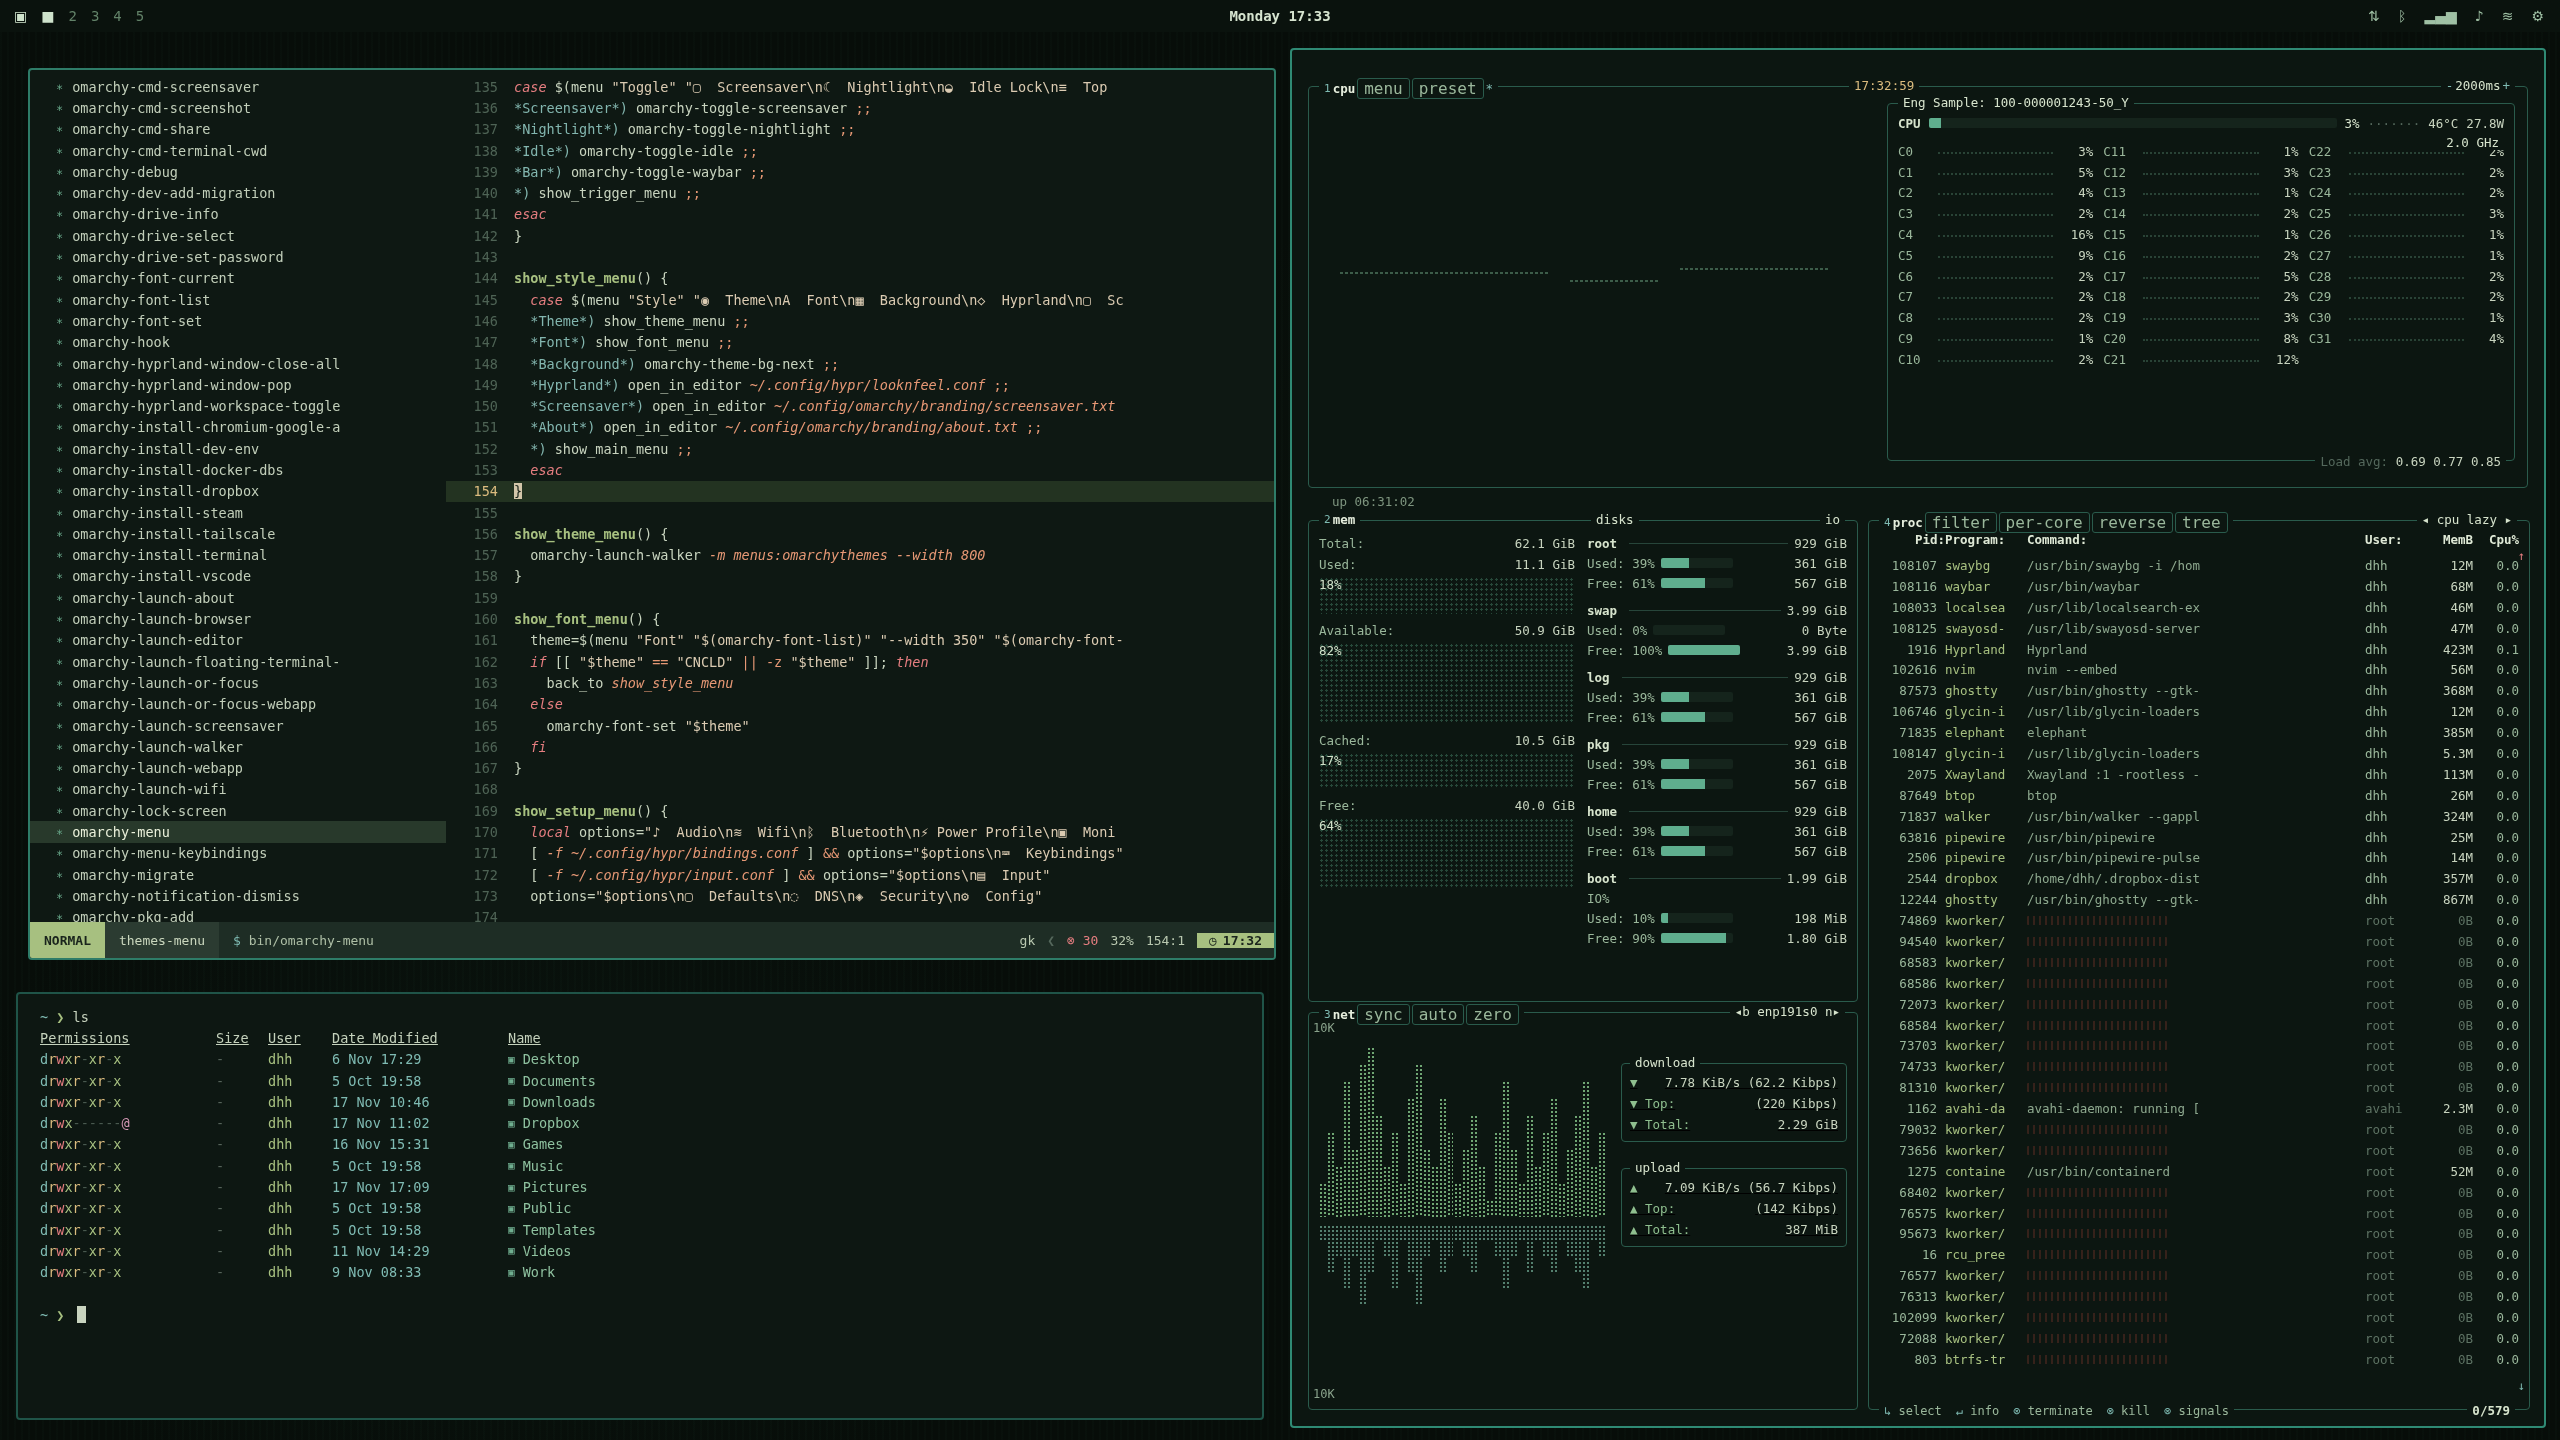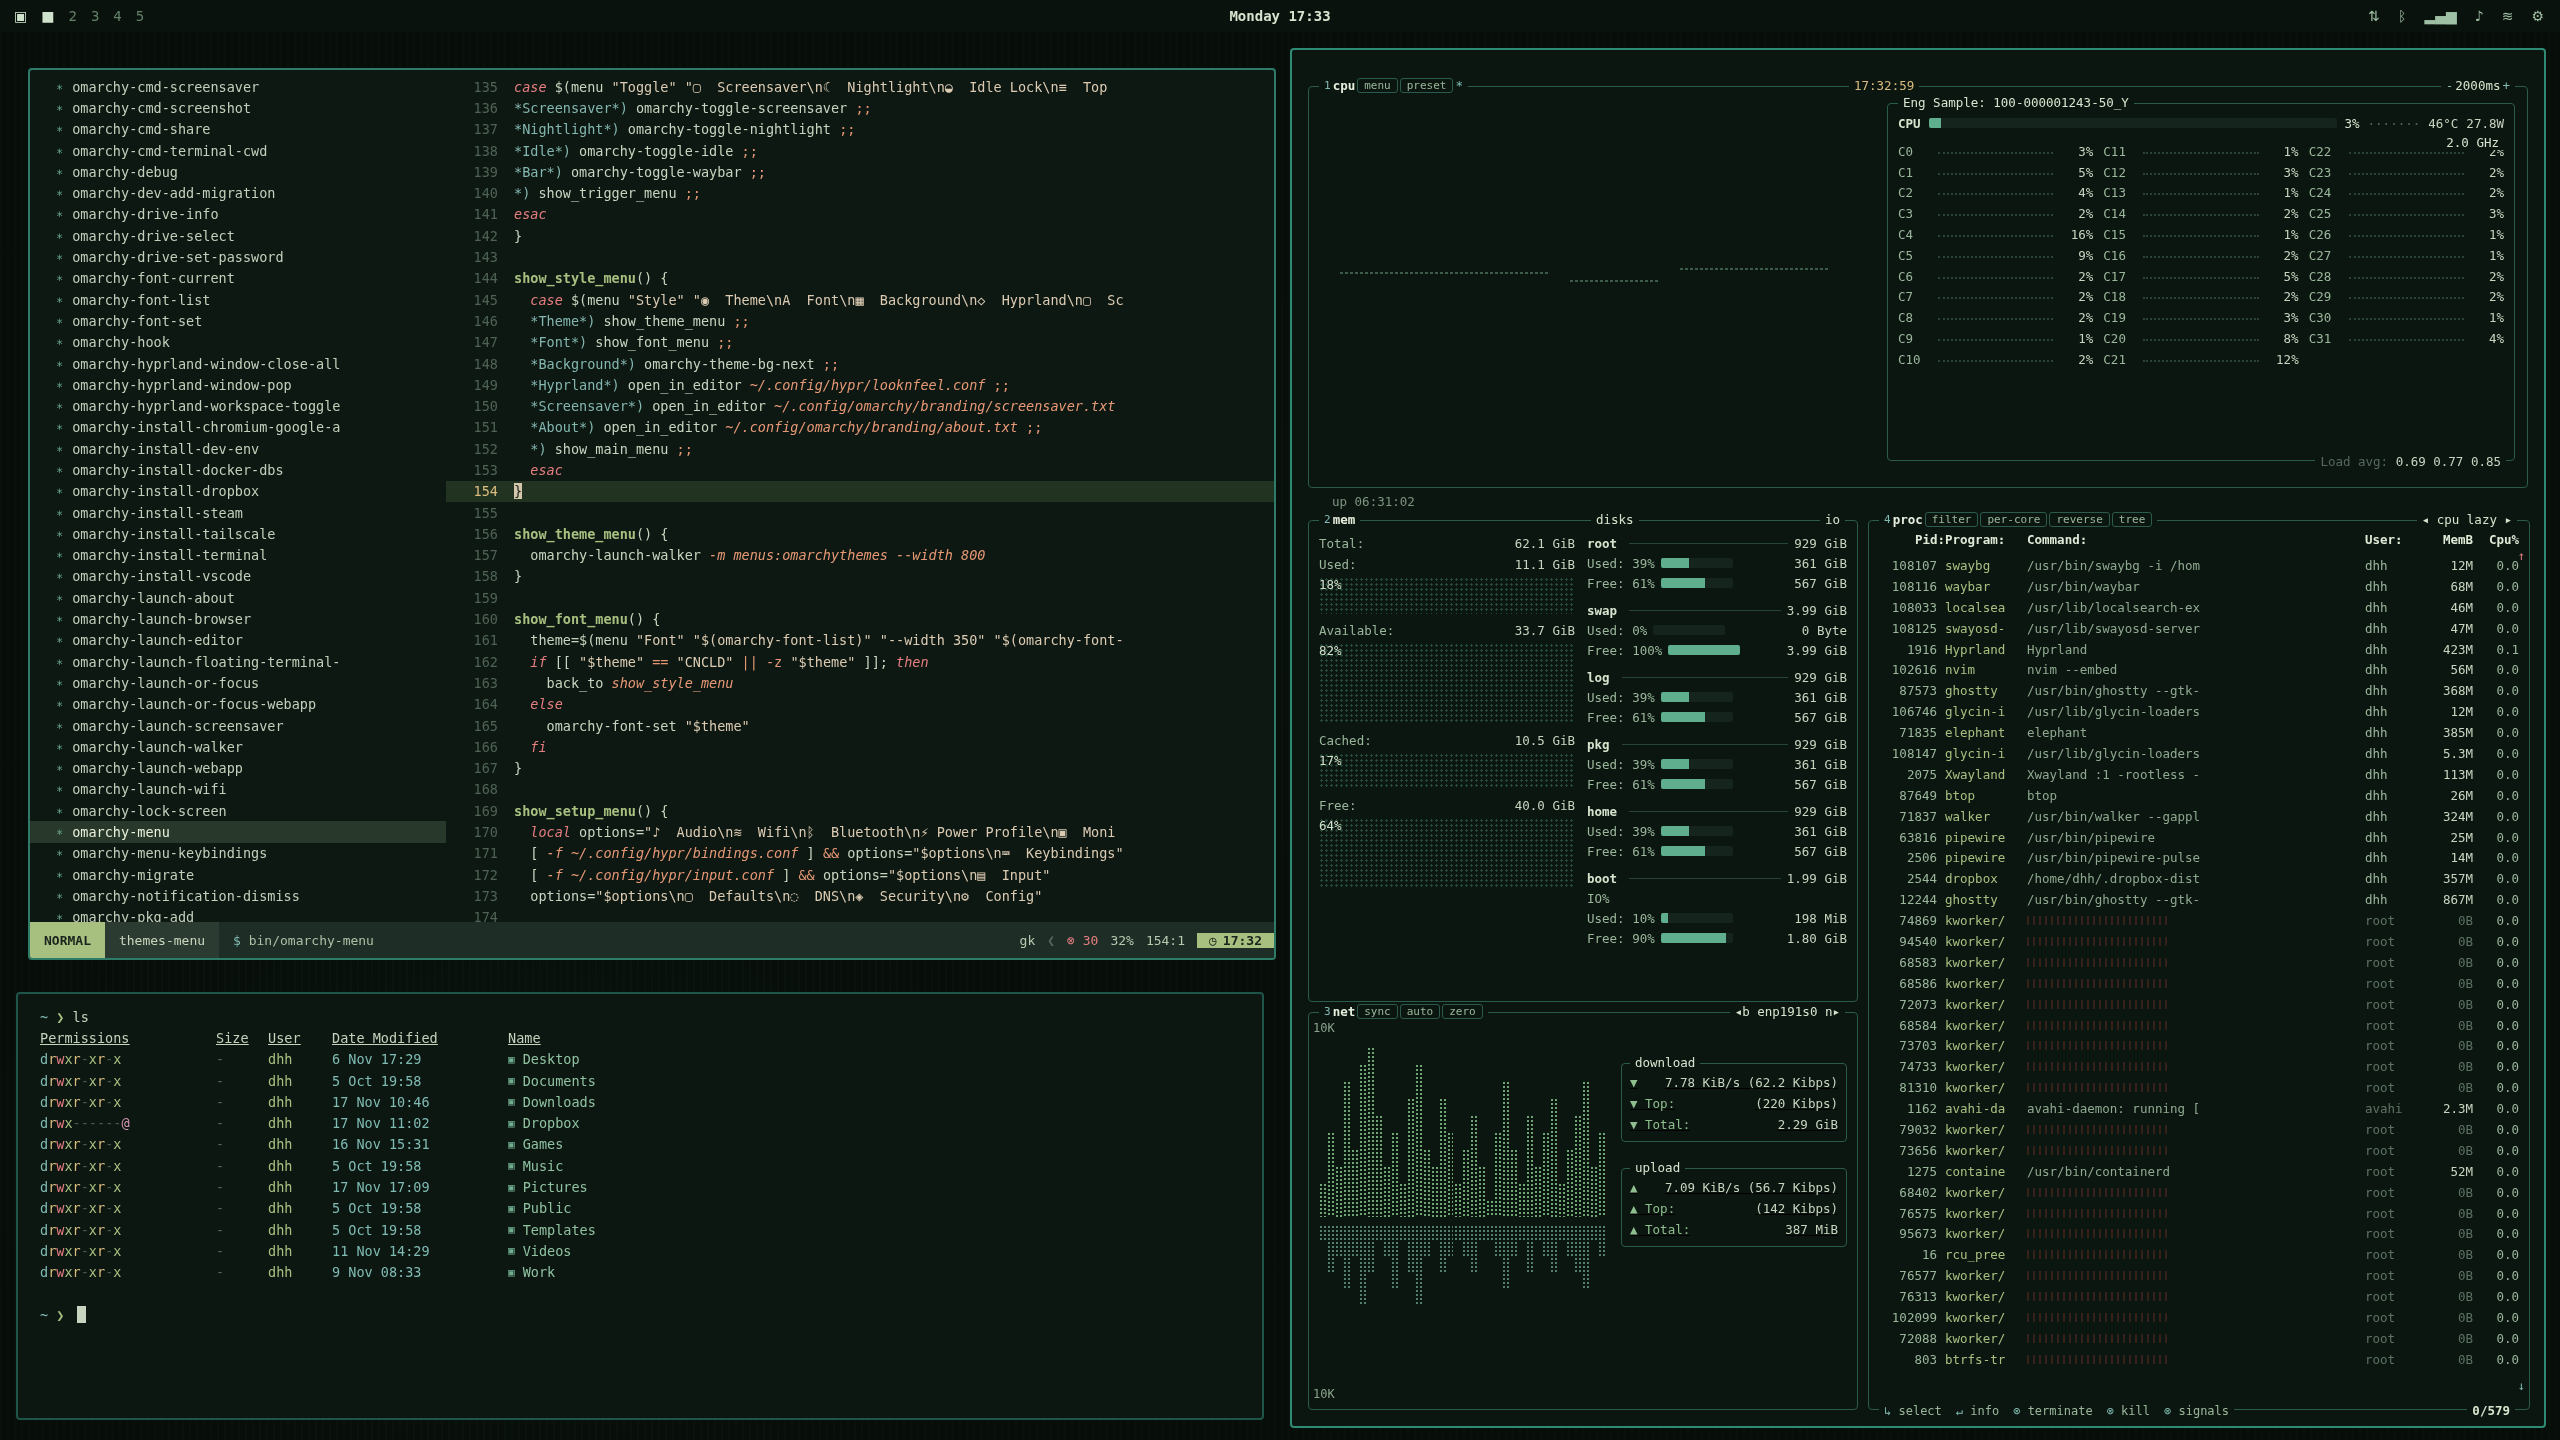--- a/index.html
+++ b/index.html
@@ -72,21 +72,21 @@
   .cursor-block{display:inline-block;width:9px;height:17px;background:#c8d4bf;margin-left:4px;}
   
   #btop{left:1290px;top:48px;width:1252px;height:1376px;background:#0c1611;border:2px solid #31real;
     border:2px solid #2f8a74;}
   .bbox{position:absolute;border:1px solid #2a5b4c;border-radius:4px;}
   .blabel{position:absolute;top:-9px;background:#0c1611;padding:0 5px;font-size:12.5px;
     color:#d7e4cd;white-space:nowrap;display:flex;align-items:center;gap:2px;}
   .blabel .sup{color:#7fbbb3;font-size:11px;}
   .blabel b{color:#e6eedd;}
   .bbtn{border:1px solid #2a5b4c;border-radius:3px;padding:0 6px;color:#9ab79b;
-    background:#0c1611;font-size:11px;}
+    background:#0c1611;font-size:16px;}
   .bfoot{position:absolute;bottom:-9px;background:#0c1611;padding:0 5px;font-size:12px;
     color:#9ab79b;white-space:nowrap;}
   .dim{color:#54685c;} .teal{color:#7fbbb3;} .yel{color:#dbbc7f;}
   .fg{color:#c8d4bf;}
   
   .cpu-graph{position:absolute;left:10px;top:14px;width:580px;bottom:14px;overflow:hidden;}
   .dotstrip{position:absolute;height:4px;background-image:radial-gradient(#3c5c49 1.2px,transparent 1.3px);
     background-size:5px 4px;}
   .cpu-inner{position:absolute;right:12px;top:16px;width:606px;height:344px;
     border:1px solid #2a5b4c;border-radius:4px;padding:8px 10px 4px;}
@@ -773,21 +773,21 @@
         </div>
         <div class="mrow">
           <span class="lab">Used:</span>
           <span>11.1 GiB</span>
         </div>
         <div class="mblock" style="height: 37px;">
           <span class="pct">18%</span>
         </div>
         <div class="mrow">
           <span class="lab">Available:</span>
-          <span>33.7 GiB</span>
+          <span>50.9 GiB</span>
         </div>
         <div class="mblock" style="height: 81px;">
           <span class="pct">82%</span>
         </div>
         <div class="mrow">
           <span class="lab">Cached:</span>
           <span>10.5 GiB</span>
         </div>
         <div class="mblock" style="height: 36px;">
           <span class="pct">17%</span>

